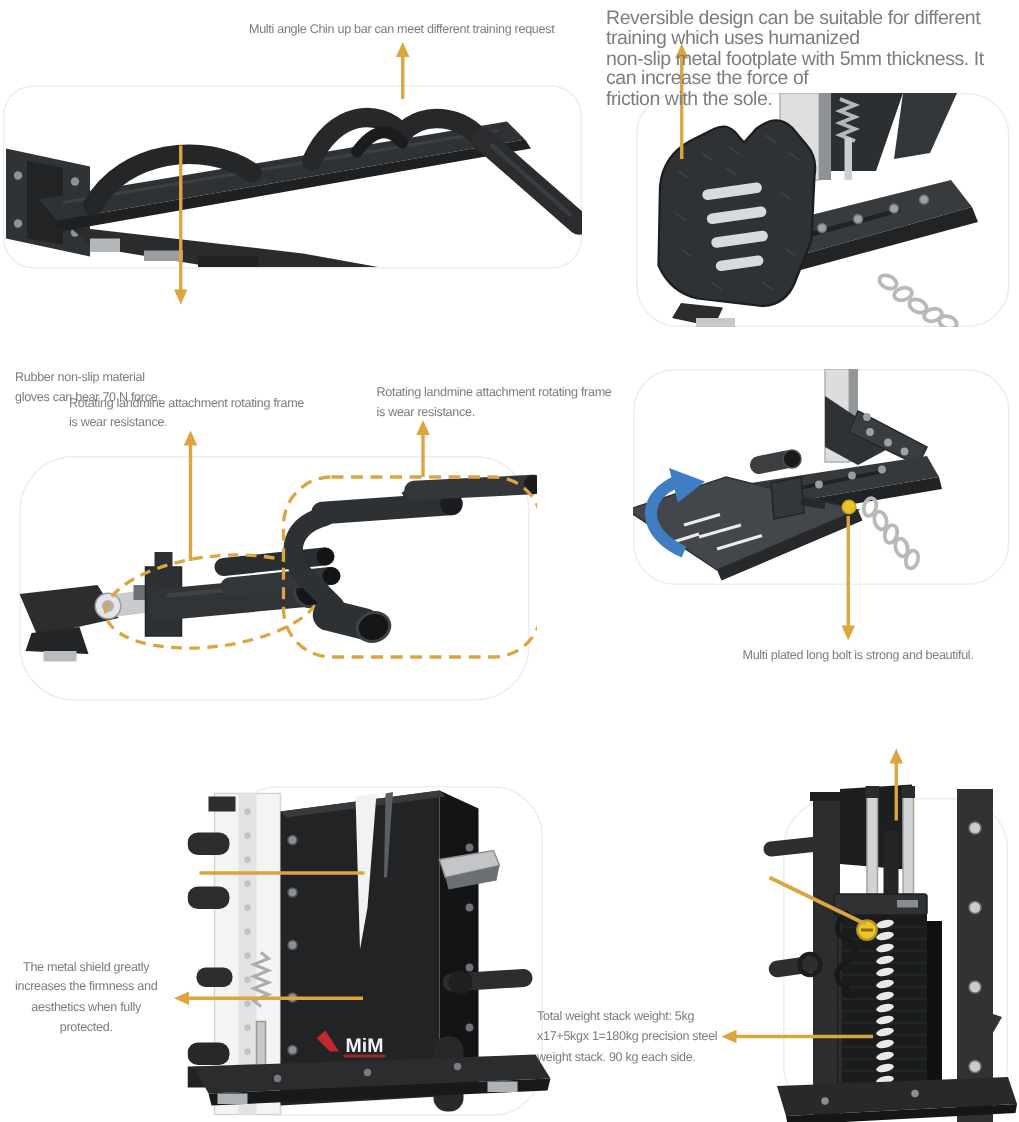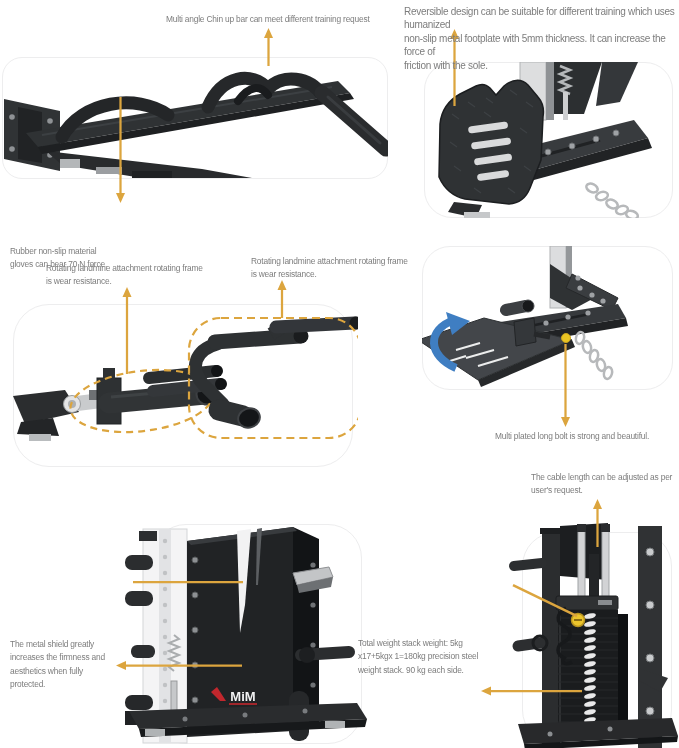--- a/index.html
+++ b/index.html
@@ -2,21 +2,21 @@
 <html><head>
 <meta charset="utf-8">
 <style>
   html,body{margin:0;padding:0;background:#fff;}
   .canvas{position:relative;width:679px;height:748px;background:#fff;overflow:hidden;
           font-family:"Liberation Sans",sans-serif;}
   .panel{position:absolute;background:#fff;border:1.5px solid #ededee;box-sizing:border-box;}
   .note{position:absolute;font-size:8.4px;line-height:13.4px;letter-spacing:-0.2px;
         color:#7d7d7d;white-space:pre-line;z-index:6;}
   .note.nowrap{white-space:nowrap;}
-  .note.tight{font-size:10px;letter-spacing:-0.3px;}
+  .note.tight{font-size:13px;letter-spacing:-0.3px;}
   .art{position:absolute;z-index:3;}
   .overlay{position:absolute;left:0;top:0;z-index:5;pointer-events:none;}
 </style>
 </head>
 <body>
 
 <div class="canvas">
 
   <div class="panel" style="left:2px;top:57px;width:386px;height:122px;border-radius:20px;"></div>
   <div class="panel" style="left:424px;top:62px;width:249px;height:156px;border-radius:28px;"></div>
@@ -383,23 +383,21 @@
   <div class="note tight" style="left:404px;top:5px;">Reversible design can be suitable for different training which uses humanized
 non-slip metal footplate with 5mm thickness. It can increase the force of
 friction with the sole.</div>
   <div class="note" style="left:10px;top:205px;margin-top:40px;">Rubber non-slip material
 gloves can bear 70 N force.</div>
   <div class="note" style="left:46px;top:262px;">Rotating landmine attachment rotating frame
 is wear resistance.</div>
   <div class="note" style="left:251px;top:255px;">Rotating landmine attachment rotating frame
 is wear resistance.</div>
   <div class="note nowrap" style="left:495px;top:430px;">Multi plated long bolt is strong and beautiful.</div>
-  <div class="note" style="left:531px;top:471px;">The cable length can be adjusted as per
-user's request.</div>
-  <div class="note" style="left:10px;top:638px;">The metal shield greatly
+  <div class="note" style="left:10px;top:638px;text-align:center;">The metal shield greatly
 increases the firmness and
 aesthetics when fully
 protected.</div>
-  <div class="note" style="left:358px;top:637px;">Total weight stack weight: 5kg
+  <div class="note" style="left:358px;top:671px;">Total weight stack weight: 5kg
 x17+5kgx 1=180kg precision steel
 weight stack. 90 kg each side.</div>
 
 </div>
 
 </body></html>

